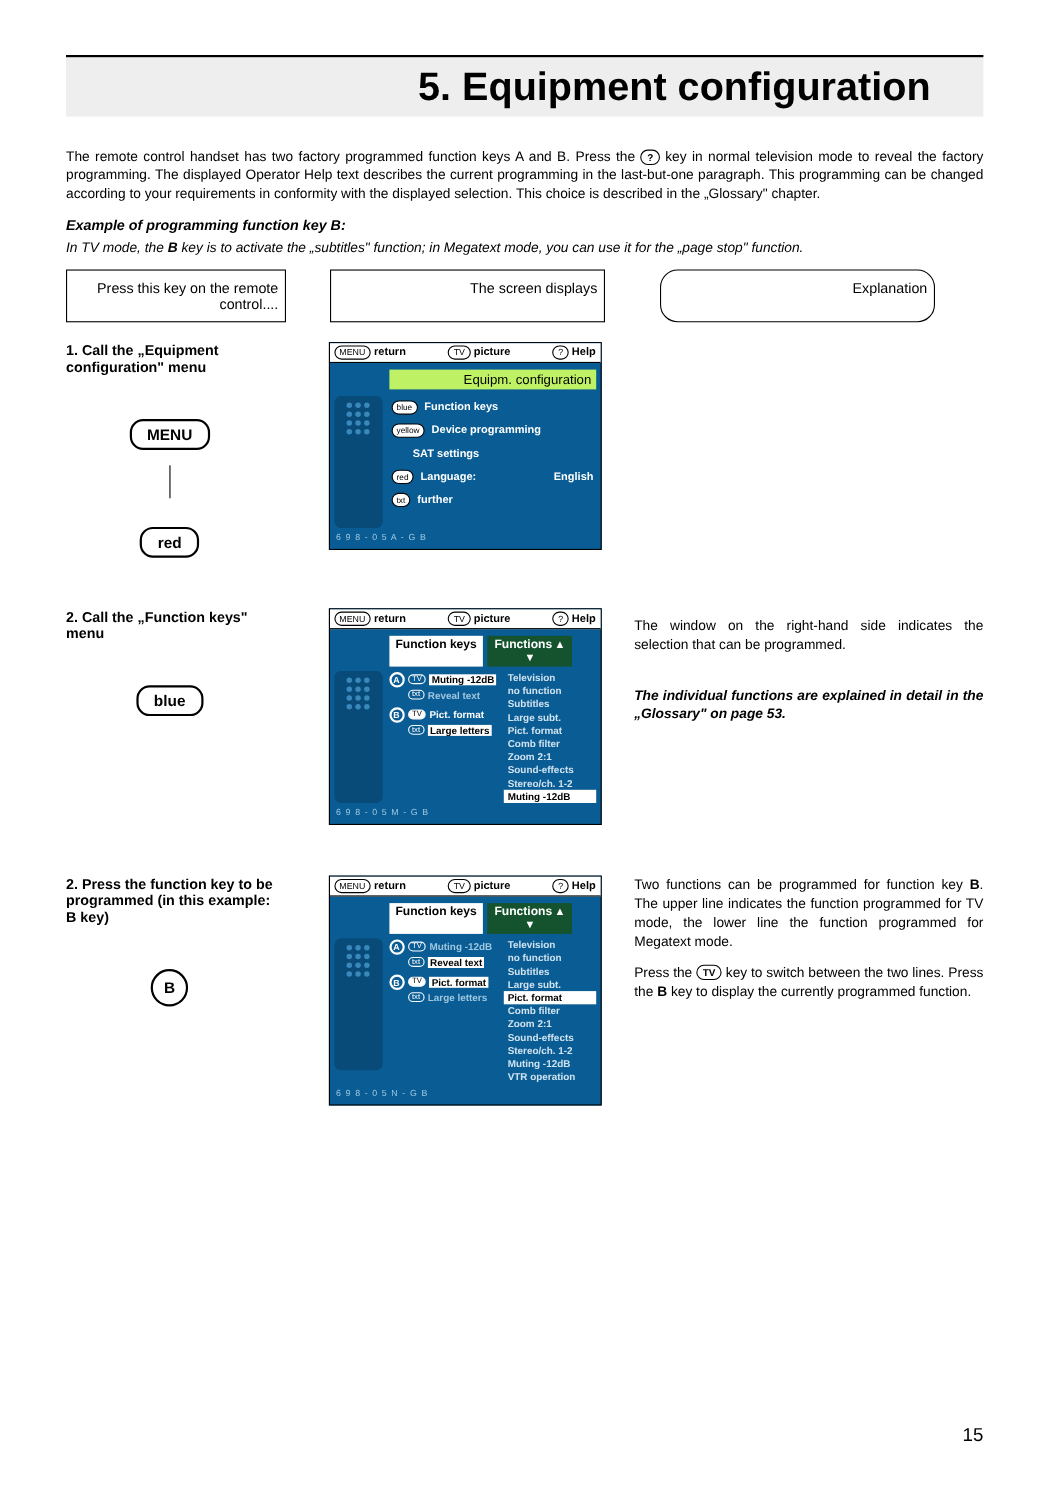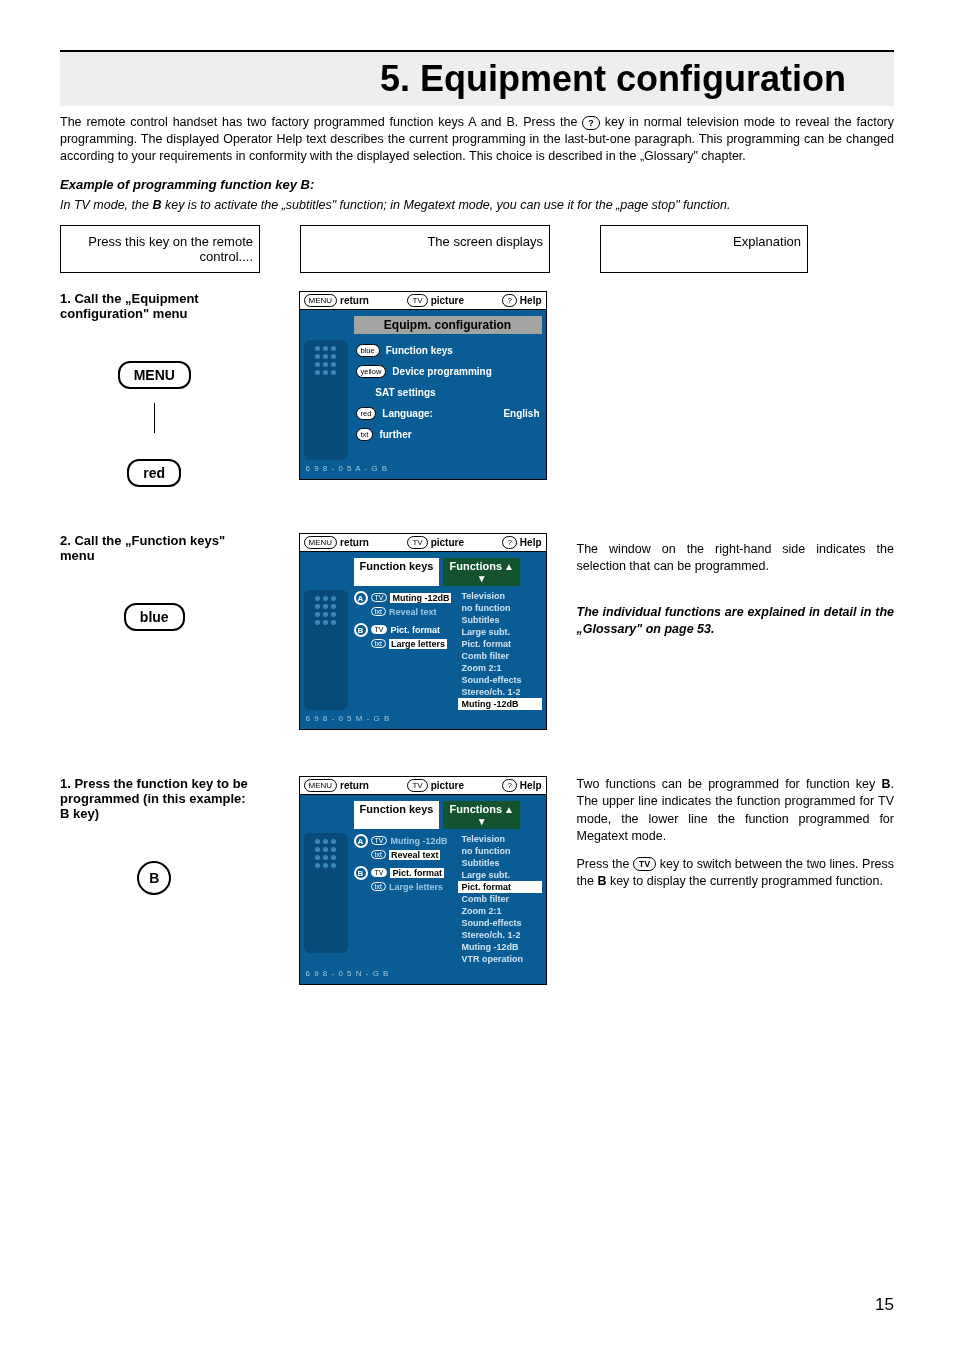--- a/index.html
+++ b/index.html
@@ -10,21 +10,21 @@
     font-family: Arial, Helvetica, sans-serif;
     color: #000;
     position: relative;
     padding: 50px 60px;
   }
   .topbanner {
     border-top: 2px solid #000;
     padding-top: 8px;
     display: flex;
     align-items: flex-start;
-    margin-bottom: 8px;
+    margin-bottom: 28px;
     background: #eee;
     padding: 6px 8px 6px 8px;
   }
   .topbanner .title {
     flex: 1;
     font-size: 36px;
     font-weight: bold;
     text-align: right;
     padding-right: 40px;
   }
@@ -54,21 +54,21 @@
     margin-bottom:4px;
   }
   .colbox {
     border:1px solid #000;
     font-size:13px;
     text-align:right;
     padding:8px 6px;
   }
   .col-left { width:200px; }
   .col-mid { width:250px; margin-left:40px;}
-  .col-right{ width:208px; margin-left:50px;}
+  .col-right{ width:250px; margin-left:50px;border-radius:16px;}
   .steps { margin-top:18px;}
   .step { display:flex; margin-bottom:46px; position:relative;}
   .step-left {
     width:200px;
     font-size:13px;
     font-weight:bold;
     padding-right:10px;
   }
   .remote-key {
     border:2px solid #000;
@@ -114,22 +114,22 @@
   .pill {
     border:1px solid #000;
     border-radius:8px;
     font-size:8px;
     padding:0 4px;
     line-height:11px;
     background:#fff;
     color:#000;
   }
   .screen-title {
-    background:#a3a3a3; color:#000; font-weight:bold;
-    text-align:center; padding:2px 4px; margin:0 0 6px 50px;
+    background:#bef264; color:#000; font-weight:normal;
+    text-align:right; padding:2px 4px; margin:0 0 6px 50px;
     font-size:12px;
   }
   .screen-body { display:flex; gap:6px; }
   .remote-graphic {
     width:44px; height:120px; background:#084a78;
     border-radius:6px;
     display:flex; flex-direction:column; align-items:center;
     padding:6px 2px; gap:3px;
   }
   .remote-graphic .dotrow { display:flex; gap:3px;}
@@ -376,21 +376,21 @@
       </div>
     </div>
     <div class="step-right">
       <p style="margin-top:8px;">The window on the right-hand side indicates the selection that can be programmed.</p>
       <p class="emph" style="margin-top:28px;">The individual functions are explained in detail in the „Glossary" on page 53.</p>
     </div>
   </div>
 
   <div class="step">
     <div class="step-left">
-      <div>1. Press the function key to be programmed (in this example: B key)</div>
+      <div>2. Press the function key to be programmed (in this example: B key)</div>
       <div class="keyarea">
         <div class="remote-key circle">B</div>
       </div>
     </div>
     <div class="step-mid">
       <div class="screen">
         <div class="screen-header">
           <span>
               <span class="pill">MENU</span> 
               <b>return</b>

